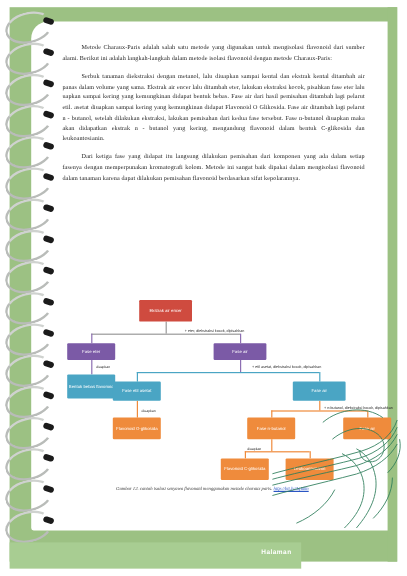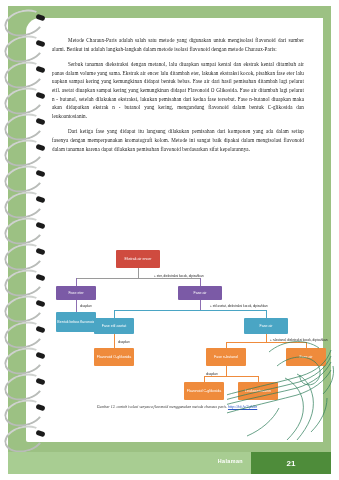--- a/index.html
+++ b/index.html
@@ -258,19 +258,16 @@
         <path d="M84 96 C 94 86, 100 74, 100 62"></path>
         <path d="M20 100 C 34 94, 46 84, 52 72"></path>
       </g>
     </svg>
   </div>
 
   <div class="footer">
     <div class="foot-left">
       <span class="foot-label">Halaman</span>
     </div>
-    <div class="foot-right">
-      <span class="foot-num">21</span>
-    </div>
   </div>
   <div class="foot-white"></div>
 
 </div>
 
 </body></html>

